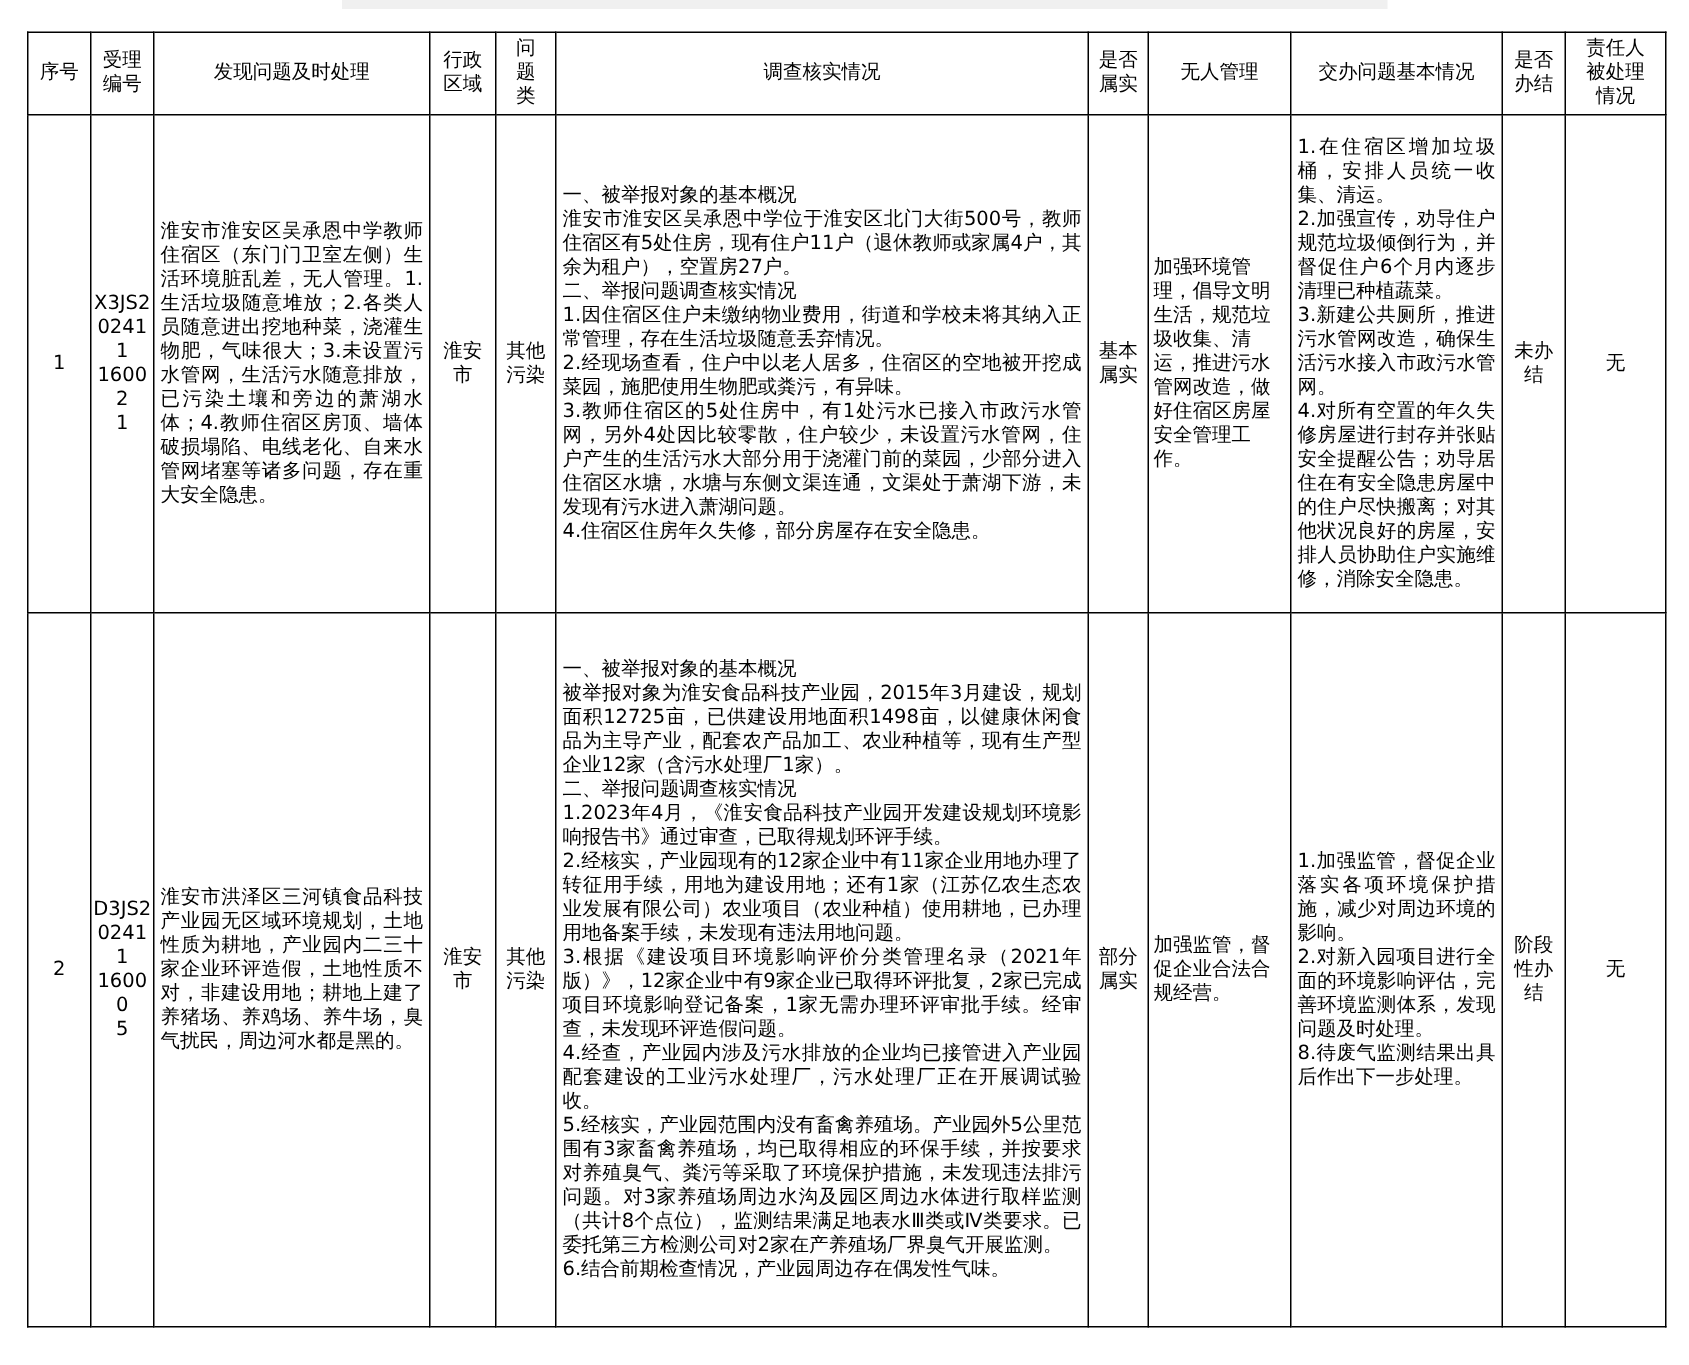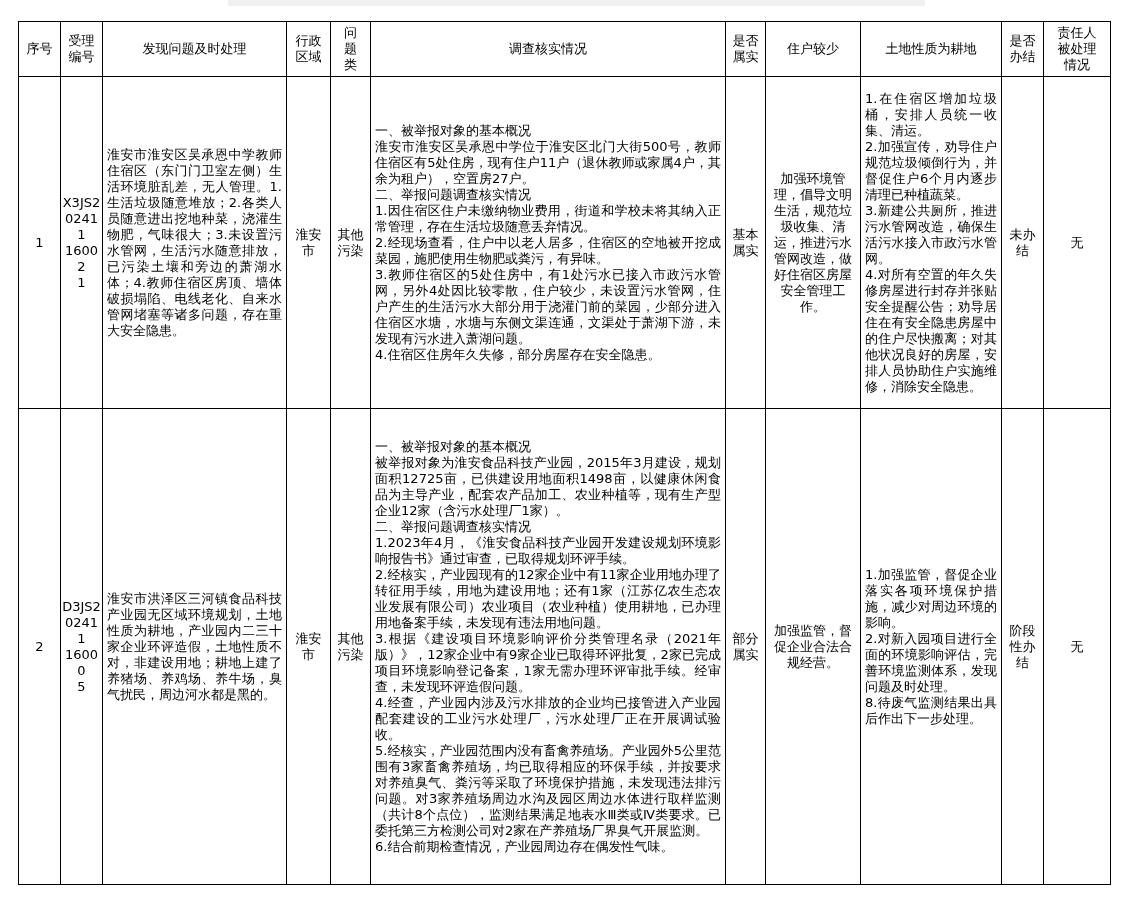--- a/index.html
+++ b/index.html
@@ -49,21 +49,20 @@
     word-break: break-all;
     padding: 1px 1px;
     margin-left: 28px;
   }
   td.para {
     text-align: justify;
     white-space: pre-wrap;
     padding: 2px 4px;
   }
   td.goal {
-    text-align: center;
     white-space: pre-wrap;
     padding: 2px 3px;
   }
 </style>
 </head>
 <body>
 
 <div class="top-strip"></div>
 
 <table class="report">
@@ -87,22 +86,22 @@
 编号</th>
     <th class="hcell">发现问题及时处理</th>
     <th class="hcell">行政
 区域</th>
     <th class="hcell">问
 题
 类</th>
     <th class="hcell">调查核实情况</th>
     <th class="hcell">是否
 属实</th>
-    <th class="hcell">住户较少</th>
-    <th class="hcell">土地性质为耕地</th>
+    <th class="hcell">无人管理</th>
+    <th class="hcell">交办问题基本情况</th>
     <th class="hcell">是否
 办结</th>
     <th class="hcell">责任人
 被处理
 情况</th>
   </tr>
   <tr class="data-row-1">
     <td class="small">1</td>
     <td class="small">X3JS2
 02411

